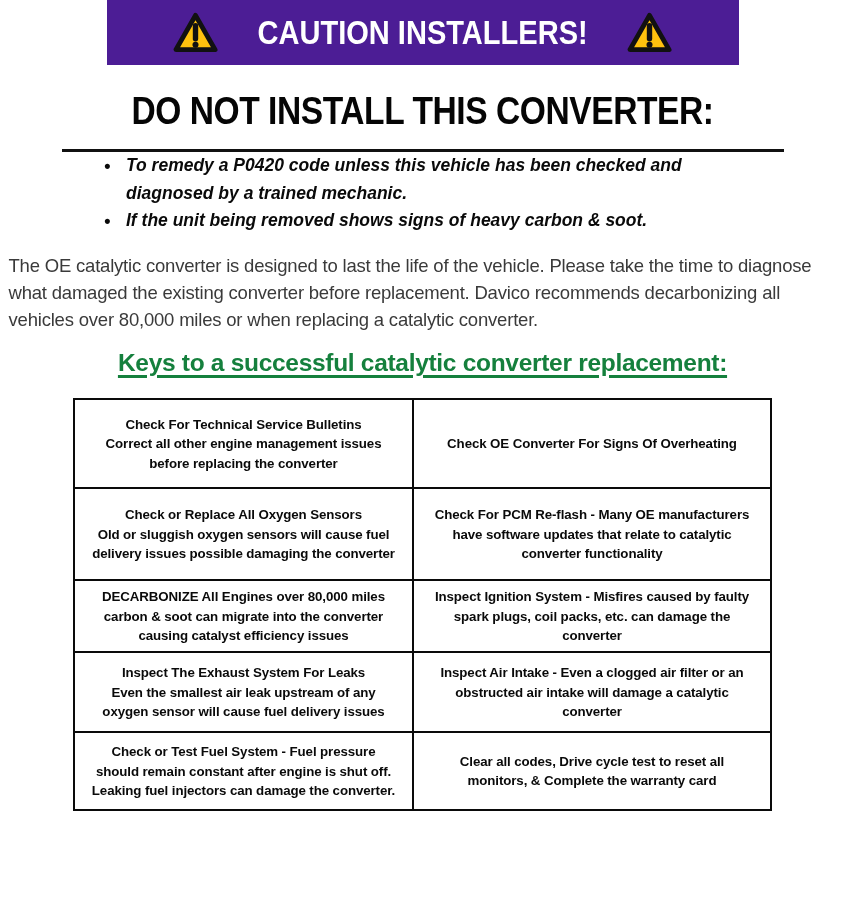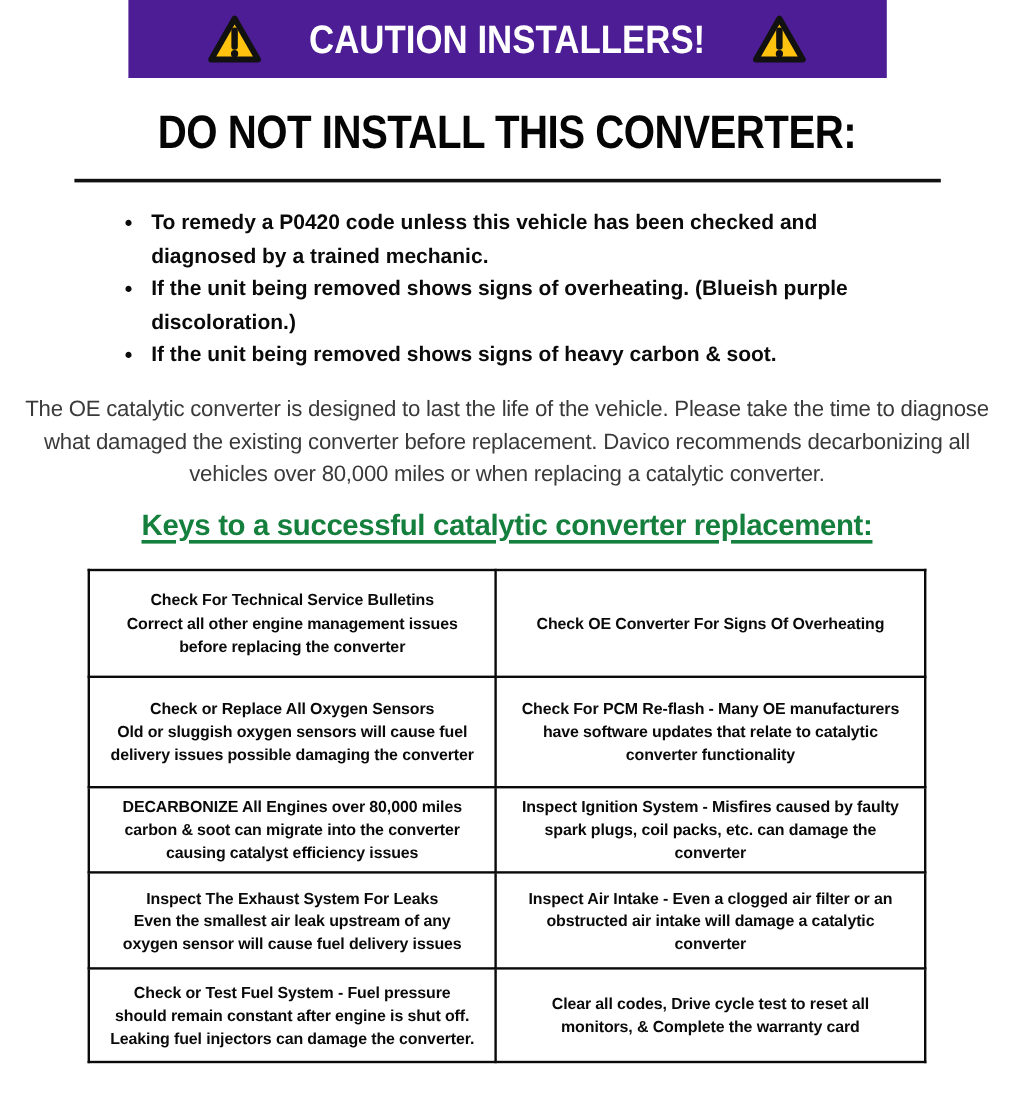--- a/index.html
+++ b/index.html
@@ -55,22 +55,23 @@
     width: 722px;
     height: 3px;
     background: #111111;
     border: none;
     margin: 16px auto 0 auto;
   }
 
   
   .warning-list {
     width: 645px;
-    margin: 20px auto 0 auto;
+    margin: 0 auto 0 auto;
     list-style: none;
+    font-style: italic;
   }
   .warning-list li {
     position: relative;
     padding-left: 26px;
     font-weight: 700;
     font-size: 17.5px;
     line-height: 1.58;
     color: #0a0a0a;
   }
   .warning-list li::before {
@@ -78,21 +79,20 @@
     position: absolute;
     left: 4px;
     top: 0;
     font-size: 18px;
   }
 
   
   .intro-paragraph {
     width: 828px;
     margin: 17px auto 0 auto;
-    text-align: center;
     font-size: 18.5px;
     line-height: 1.47;
     font-weight: 400;
     color: #3a3a3a;
     letter-spacing: -0.2px;
   }
 
   
   .keys-heading {
     margin-top: 16px;
@@ -156,21 +156,20 @@
 </div>
 
 <h1 class="main-heading">
   <span>DO NOT INSTALL THIS CONVERTER:</span>
 </h1>
 
 <div class="divider"></div>
 
 <ul class="warning-list">
   <li>To remedy a P0420 code unless this vehicle has been checked and diagnosed by a trained mechanic.</li>
-  <li>If the unit being removed shows signs of overheating. (Blueish purple discoloration.)</li>
   <li>If the unit being removed shows signs of heavy carbon &amp; soot.</li>
 </ul>
 
 <p class="intro-paragraph">The OE catalytic converter is designed to last the life of the vehicle. Please take the time to diagnose what damaged the existing converter before replacement. Davico recommends decarbonizing all vehicles over 80,000 miles or when replacing a catalytic converter.</p>
 
 <h2 class="keys-heading">Keys to a successful catalytic converter replacement:</h2>
 
 <table class="keys-table">
   <colgroup>
       <col class="c-left">

